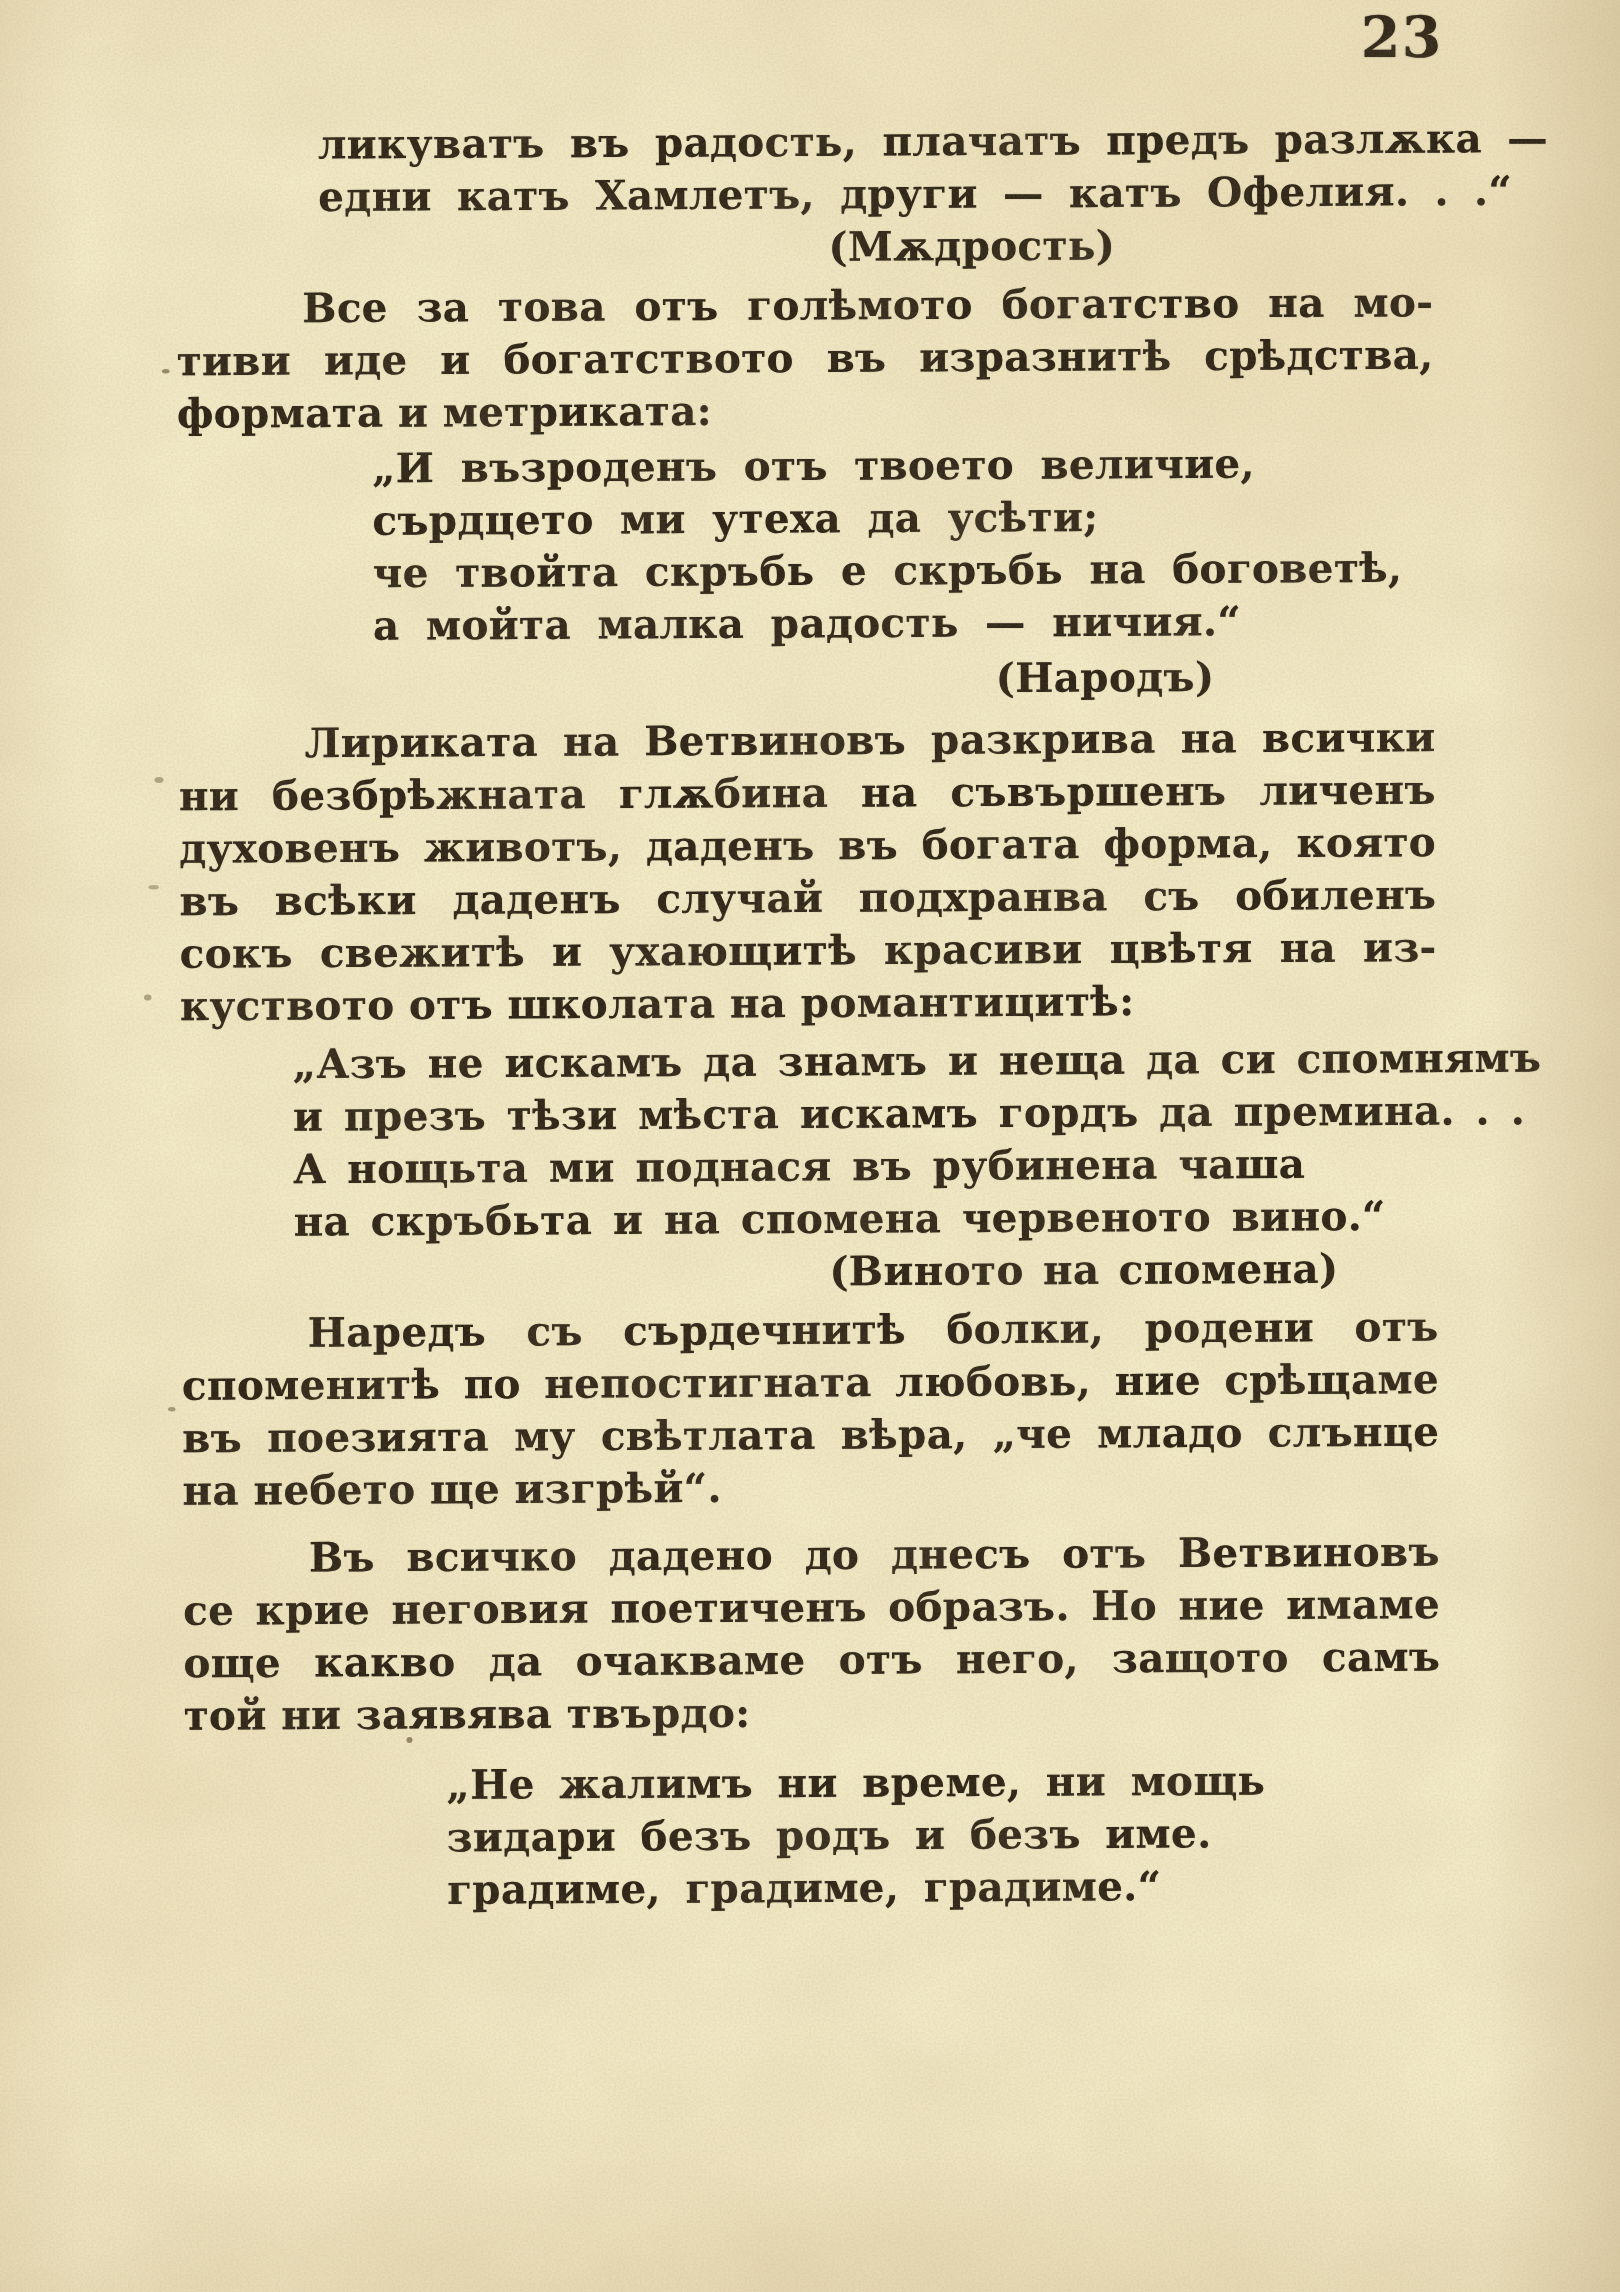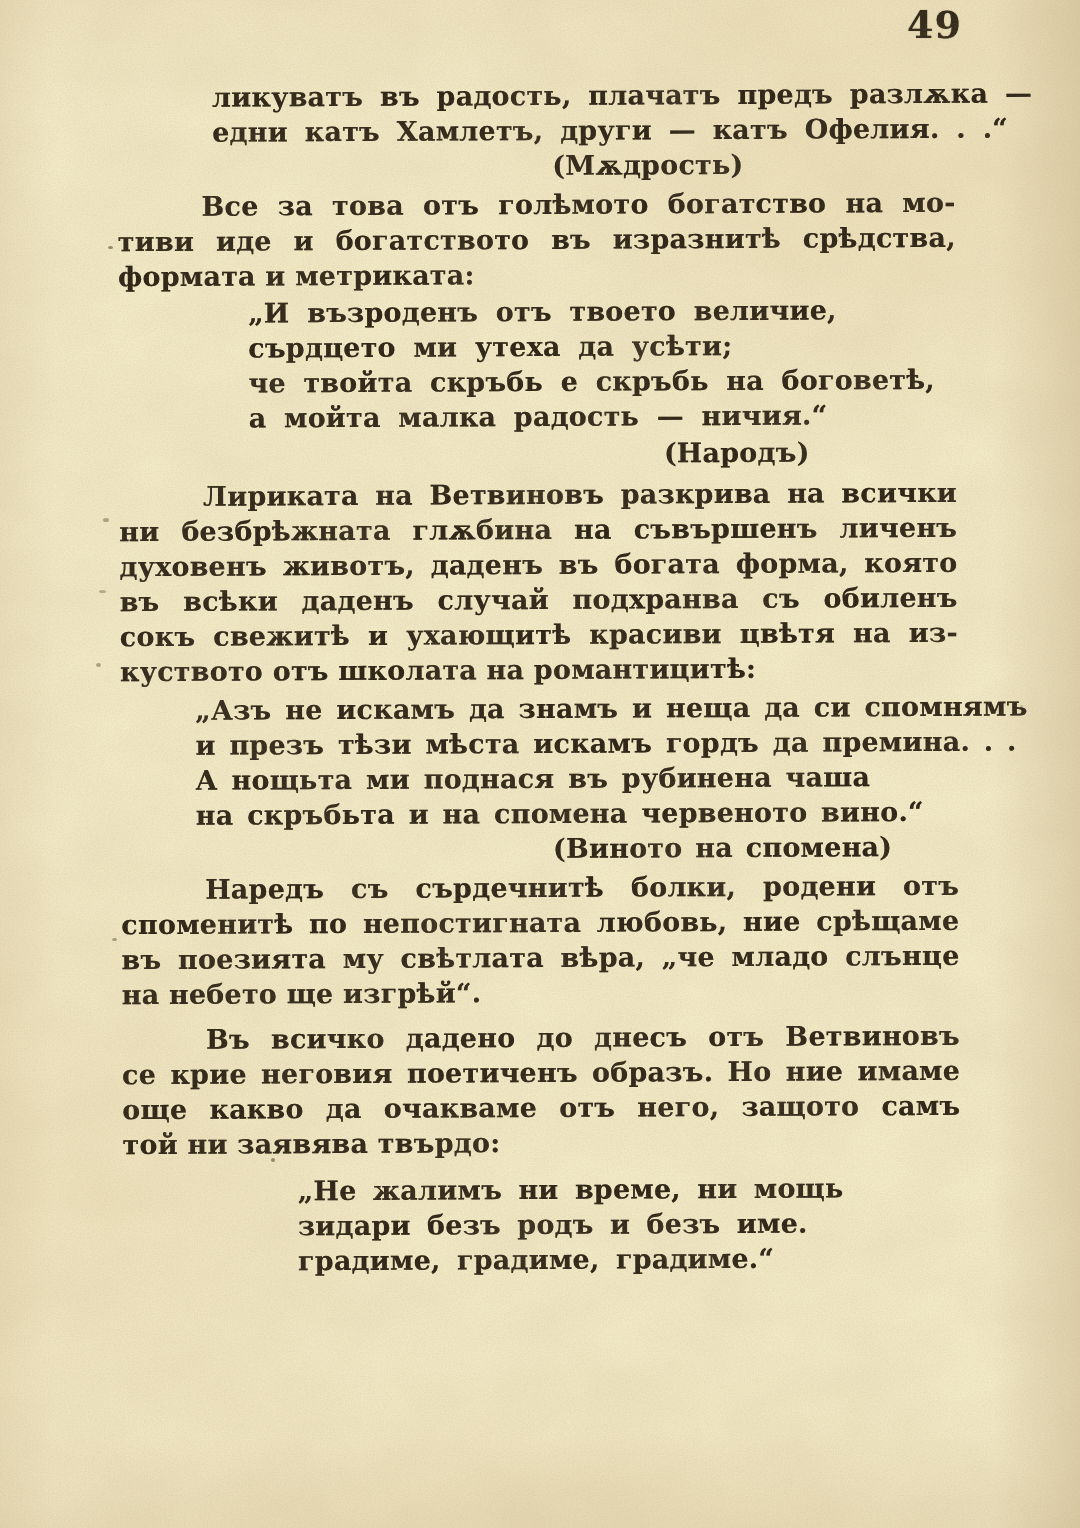--- a/index.html
+++ b/index.html
@@ -43,21 +43,21 @@
   .b-p3{margin-top:4px;}
   .b-p4{margin-top:10px;}
   .b-v3{margin-left:175px;word-spacing:0.42em;margin-top:12px;}
   .speck{position:absolute;background:#45371f;border-radius:50%;display:block;}
 </style>
 </head>
 <body>
 
 <div class="page">
 
-  <div class="pageno">49</div>
+  <div class="pageno">23</div>
 
   <div class="text-block">
 
     <div class="b-q1">
       <div class="t">ликуватъ въ радость, плачатъ предъ разлѫка —</div>
       <div class="t">едни катъ Хамлетъ, други — катъ Офелия. . .“</div>
     </div>
     <div class="t a-1">(Мѫдрость)</div>
 
     <div class="b-p1">

